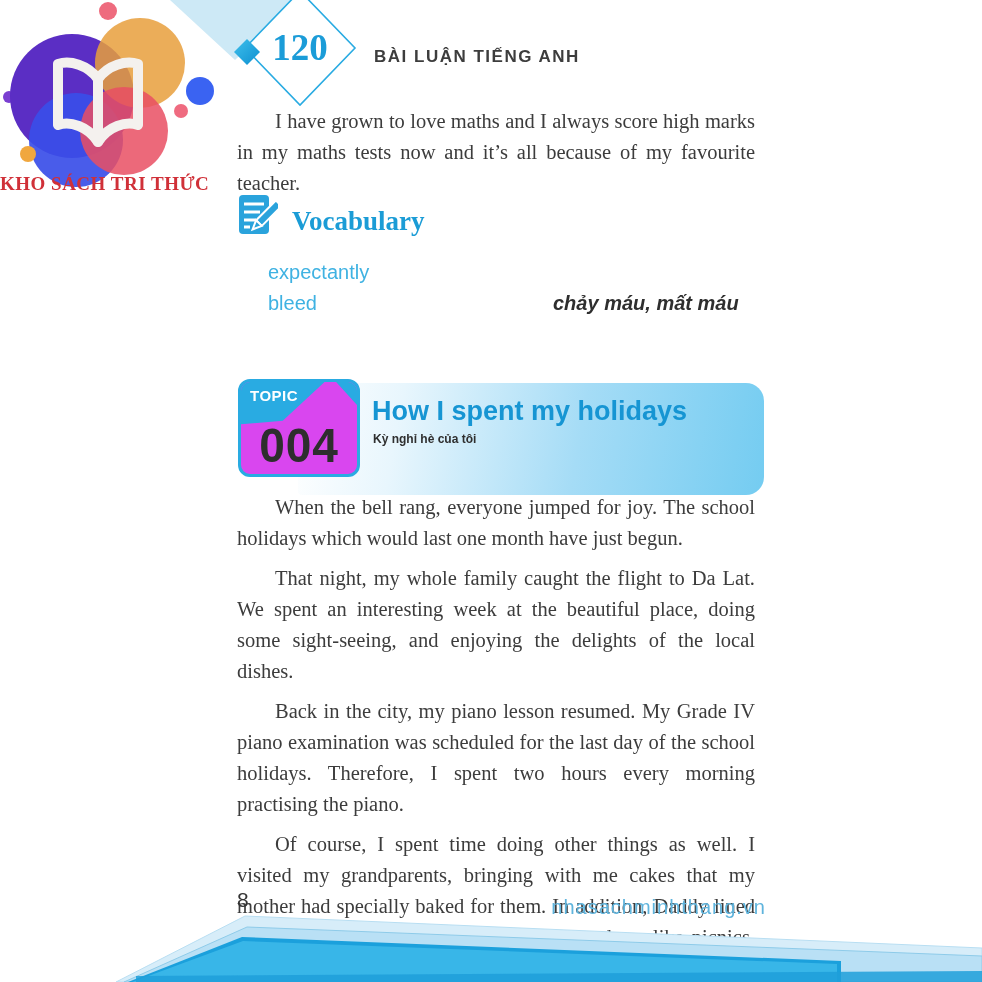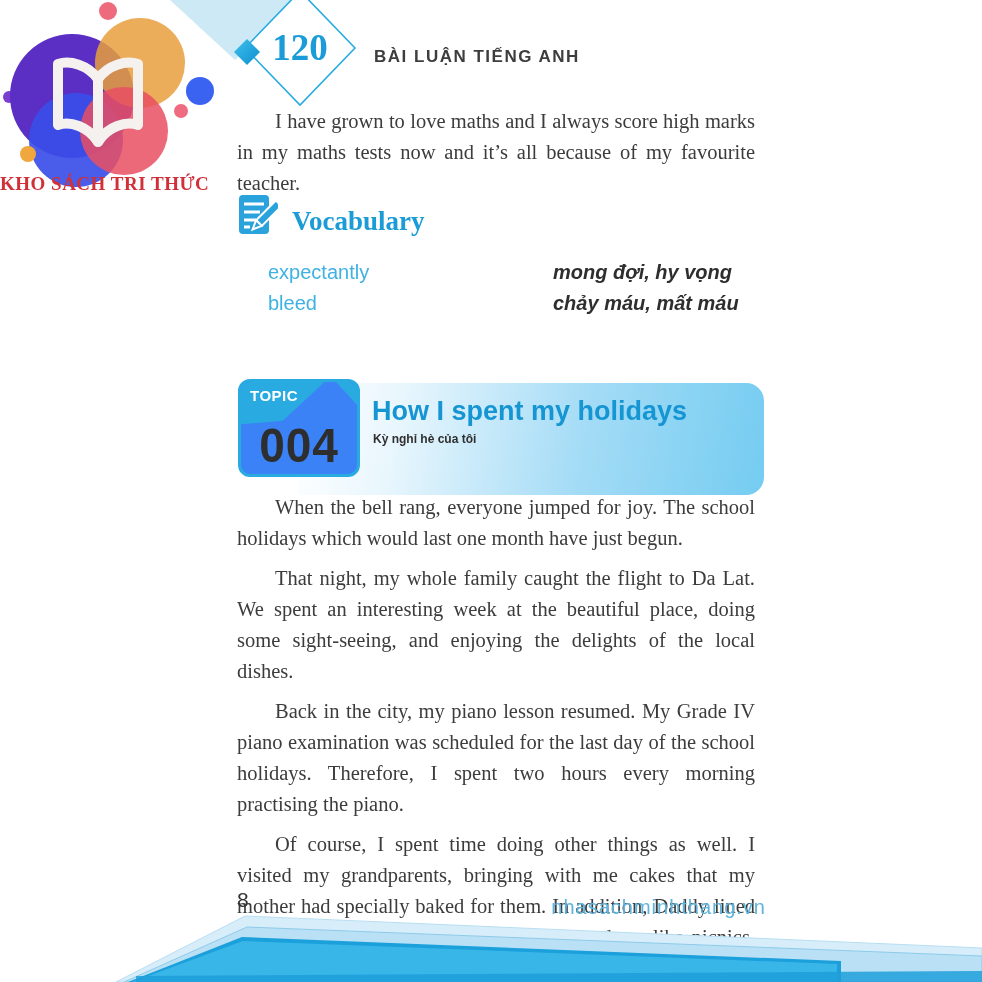--- a/index.html
+++ b/index.html
@@ -37,21 +37,21 @@
 
   
   #topic-bar{position:absolute;left:298px;top:383px;width:466px;height:112px;
          border-radius:4px 18px 18px 4px;
          background:linear-gradient(100deg,#ffffff 0%,#e8f6fd 22%,#a5dcf6 60%,#74ccf1 100%);}
   #topic-title{position:absolute;left:74px;top:13px;
          font-family:"Liberation Sans", sans-serif;font-weight:bold;font-size:27px;color:#1695d3;}
   #topic-subtitle{position:absolute;left:75px;top:49px;
          font-family:"Liberation Sans", sans-serif;font-weight:bold;font-size:12px;color:#2f2f2f;}
   #topic-badge{position:absolute;left:238px;top:379px;width:116px;height:92px;
-         background:#3b82f6;border:3px solid #29abe2;border-radius:12px;overflow:hidden;}
+         background:#d946ef;border:3px solid #29abe2;border-radius:12px;overflow:hidden;}
   .badge-blue-main{position:absolute;left:0;top:0;width:100%;height:100%;background:#29abe2;
          clip-path:polygon(0 0,72% 0,36% 42%,0 46%);}
   .badge-blue-corner{position:absolute;left:0;top:0;width:100%;height:100%;background:#29abe2;
          clip-path:polygon(82% 0,100% 0,100% 25%);}
   #topic-label{position:absolute;left:9px;top:5px;
          font-family:"Liberation Sans", sans-serif;font-weight:bold;font-size:15px;
          letter-spacing:.5px;color:#ffffff;}
   #topic-number{position:absolute;left:0;bottom:1px;width:100%;text-align:center;
          font-family:"Liberation Sans", sans-serif;font-weight:800;font-size:49px;
          color:#2e2e2e;transform:scaleX(.94);letter-spacing:1px;}
@@ -128,21 +128,20 @@
       <g transform="rotate(45 28 24)">
         <rect x="24" y="6" width="8" height="28" rx="1.5" fill="#2aa3dc" stroke="#ffffff" stroke-width="2"></rect>
         <polygon points="24,34 32,34 28,43" fill="#2aa3dc" stroke="#ffffff" stroke-width="2"></polygon>
       </g>
     </svg>
     <span id="vocab-title">Vocabulary</span>
   </div>
   <div id="vocab-list">
     <div class="vocab-row">
       <span class="vocab-term">expectantly</span>
-      <span class="vocab-meaning">mong đợi, hy vọng</span>
     </div>
     <div class="vocab-row">
       <span class="vocab-term">bleed</span>
       <span class="vocab-meaning">chảy máu, mất máu</span>
     </div>
   </div>
 
   <div id="topic-bar">
     <div id="topic-title">How I spent my holidays</div>
     <div id="topic-subtitle">Kỳ nghỉ hè của tôi</div>

